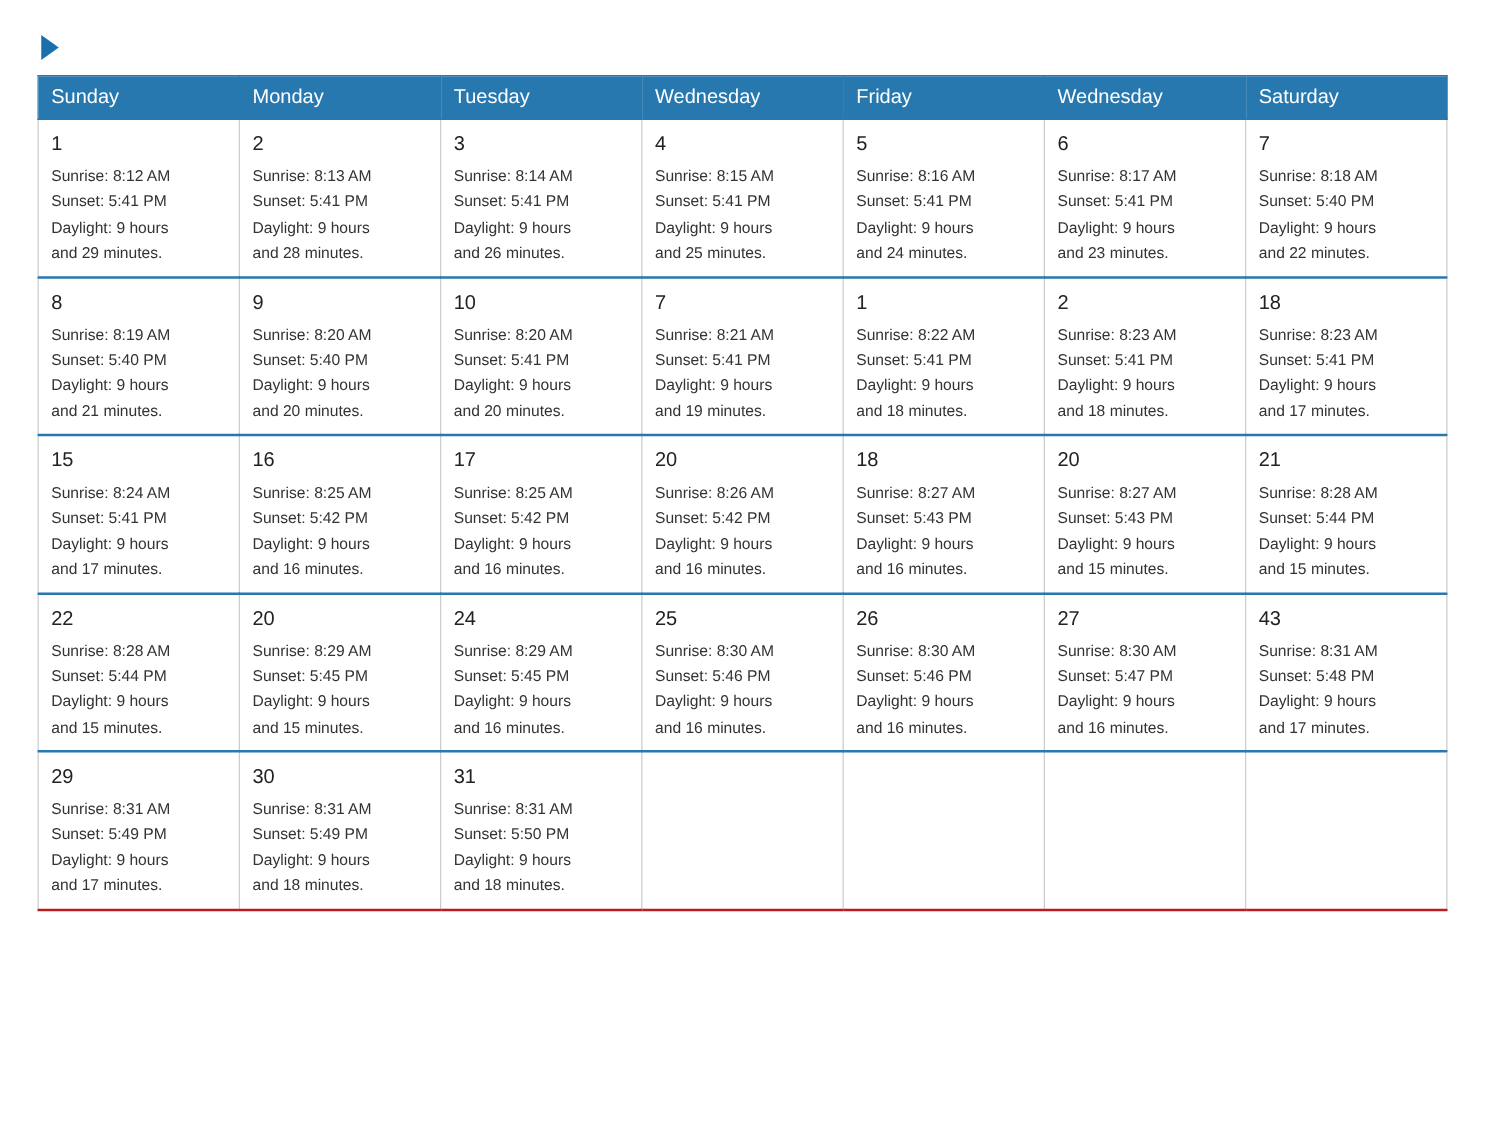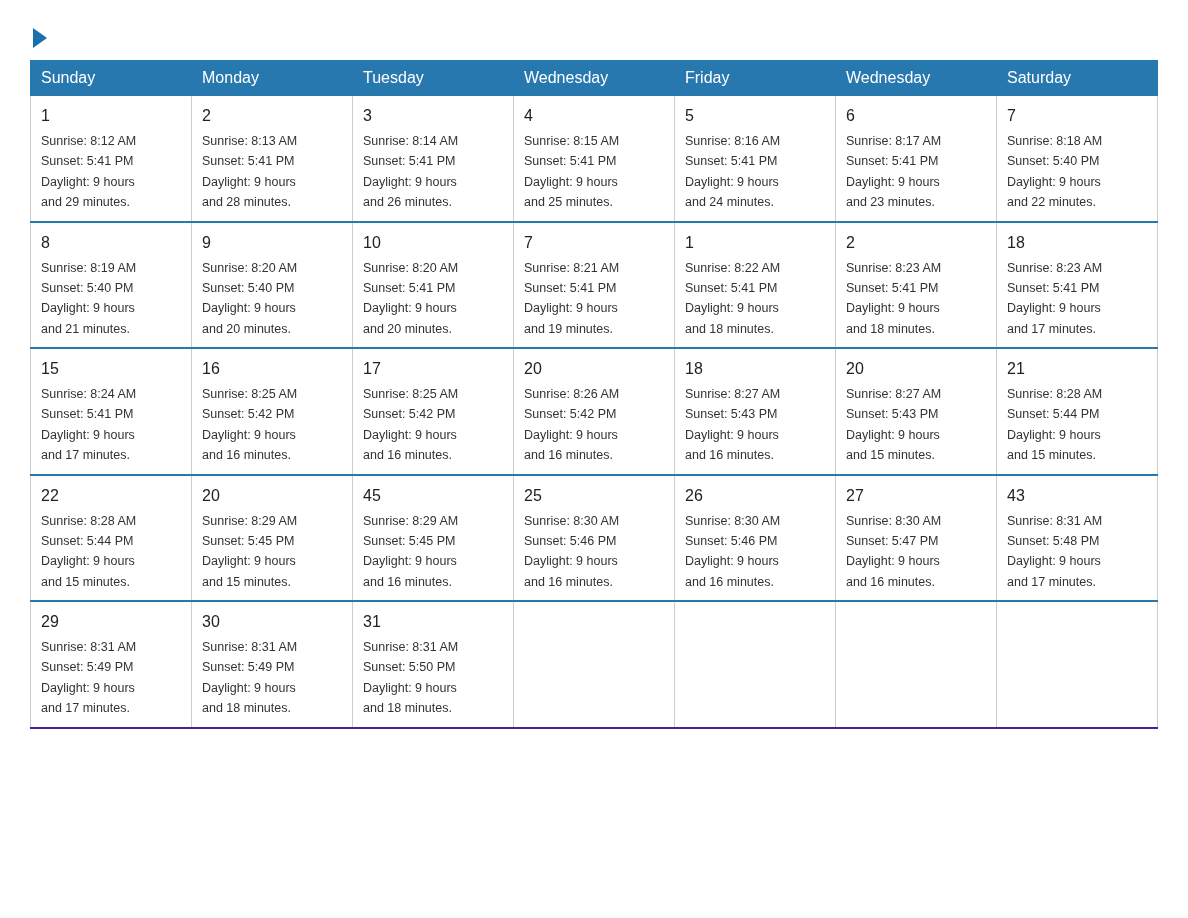--- a/index.html
+++ b/index.html
@@ -79,21 +79,21 @@
       vertical-align: top;
       padding: 8px 10px;
       border: 1px solid #ccc;
       width: calc(100% / 7);
       font-size: 13px;
       color: #333;
       line-height: 1.5;
       min-height: 110px;
     }
     .calendar tbody tr:last-child td {
-      border-bottom: 2px solid #4c1d95;
+      border-bottom: 2px solid #b91c1c;
     }
     .calendar tbody tr td:first-child {
       border-left: 1px solid #ccc;
     }
     .day-number {
       font-size: 16px;
       font-weight: normal;
       color: #222;
       display: block;
       margin-bottom: 3px;
@@ -236,21 +236,21 @@
       <tr class="row-divider">
         <td>
         <span class="day-number">22</span>
         <span class="day-info">Sunrise: 8:28 AM<br>Sunset: 5:44 PM<br>Daylight: 9 hours<br>and 15 minutes.</span>
       </td>
         <td>
         <span class="day-number">20</span>
         <span class="day-info">Sunrise: 8:29 AM<br>Sunset: 5:45 PM<br>Daylight: 9 hours<br>and 15 minutes.</span>
       </td>
         <td>
-        <span class="day-number">45</span>
+        <span class="day-number">24</span>
         <span class="day-info">Sunrise: 8:29 AM<br>Sunset: 5:45 PM<br>Daylight: 9 hours<br>and 16 minutes.</span>
       </td>
         <td>
         <span class="day-number">25</span>
         <span class="day-info">Sunrise: 8:30 AM<br>Sunset: 5:46 PM<br>Daylight: 9 hours<br>and 16 minutes.</span>
       </td>
         <td>
         <span class="day-number">26</span>
         <span class="day-info">Sunrise: 8:30 AM<br>Sunset: 5:46 PM<br>Daylight: 9 hours<br>and 16 minutes.</span>
       </td>

